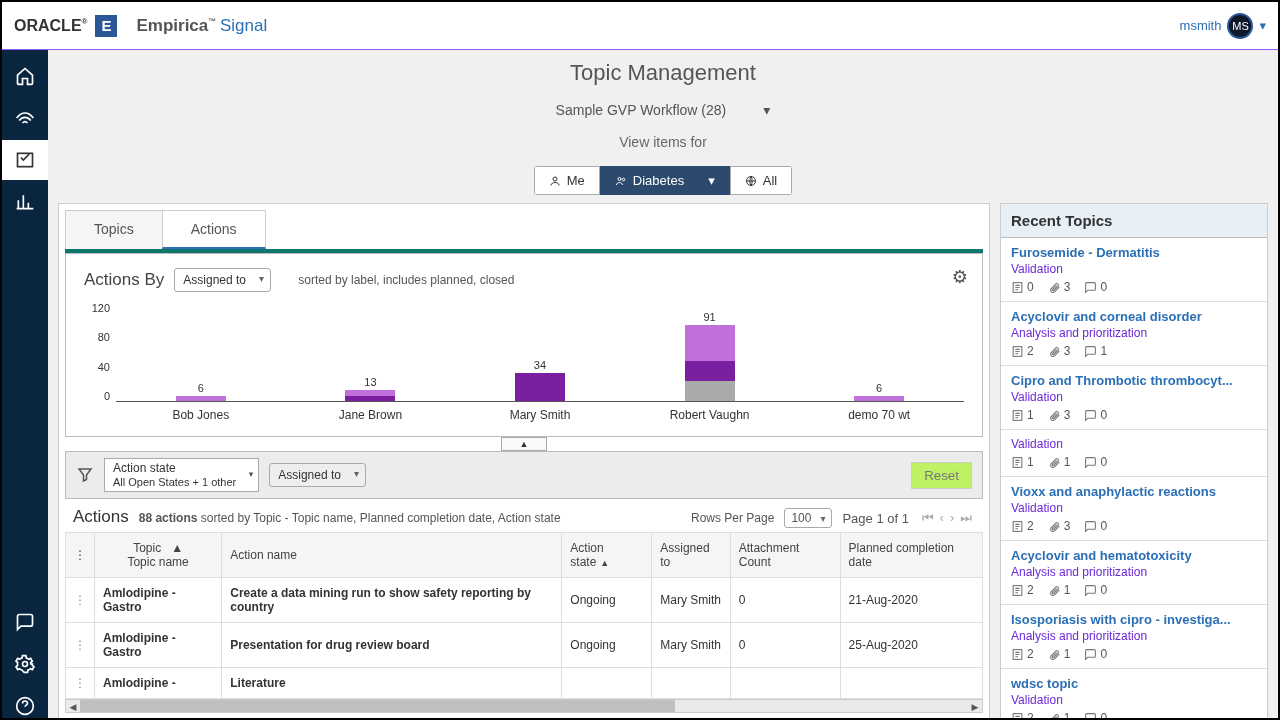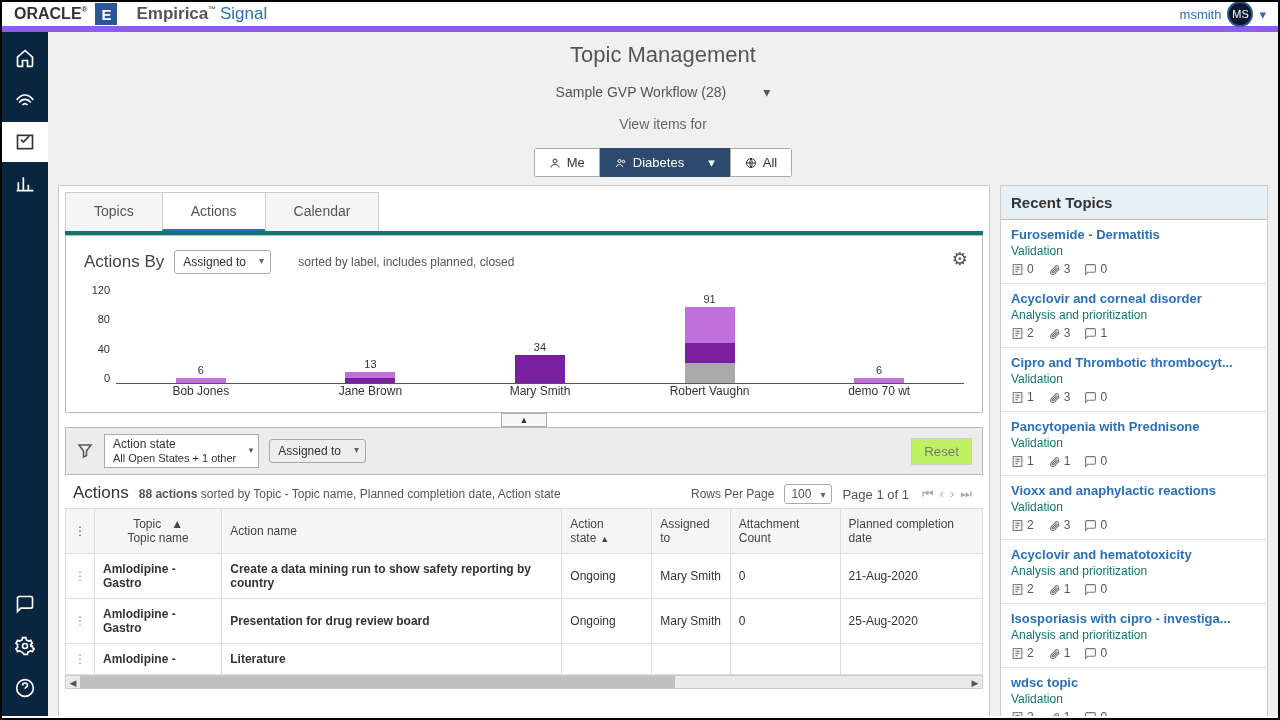--- a/index.html
+++ b/index.html
@@ -1,17 +1,17 @@
 <!DOCTYPE html>
 <html><head>
 <meta charset="utf-8">
 <style>
 * { box-sizing: border-box; margin: 0; padding: 0; }
 body { font-family: Arial, Helvetica, sans-serif; font-size: 13px; color: #333; background: #fff; width: 1280px; height: 720px; overflow: hidden; border: 2px solid #000; }
-.topbar { height: 30px; border-bottom: 6px solid #8b5cf6; display: flex; align-items: center; padding: 0 12px; justify-content: space-between; }
+.topbar { height: 48px; border-bottom: 1px solid #8b5cf6; display: flex; align-items: center; padding: 0 12px; justify-content: space-between; }
 .brand { display: flex; align-items: center; gap: 8px; }
 .oracle-logo { font-weight: 900; font-size: 16px; color:#333;}
 .reg { font-size: 8px; vertical-align: top;}
 .e-icon { background:#2b5797; color:#fff; width:22px; height:22px; display:inline-flex;align-items:center;justify-content:center;font-weight:bold;font-size:15px;}
 .empirica { font-weight:600; color:#555; font-size:17px;padding-left:11px;}
 .empirica sup { font-size:8px;}
 .signal { color:#2b6fb5; font-size:17px;}
 .user-area { display:flex;align-items:center;gap:6px;color:#2b6fb5;}
 .user-badge { width:26px;height:26px;border-radius:50%;border:2px solid #2b5797;background:#0f172a;color:#fff;display:flex;align-items:center;justify-content:center;font-weight:normal;font-size:11px;}
 .layout { display:flex; height: calc(720px - 36px);}
@@ -43,21 +43,21 @@
 .gear { position:absolute;top:12px;right:14px;font-size:18px;color:#555;cursor:pointer;}
 .chart-area { display:flex;gap:6px;margin-top:10px;}
 .yaxis { display:flex;flex-direction:column;justify-content:space-between;height:100px;font-size:11px;text-align:right;width:26px;}
 .bars-row { flex:1;display:flex;align-items:flex-end;height:100px;border-bottom:1px solid #555;justify-content:space-around;position:relative;}
 .bar-col { display:flex;flex-direction:column;align-items:center;width:120px;}
 .bar-val { font-size:11px;color:#333;margin-bottom:2px;}
 .bar { width:50px;background:#a040c0;display:flex;flex-direction:column;justify-content:flex-end;}
 .bar .seg1 { background:#c070da;}
 .bar .seg2 { background:#7a1fa0;}
 .bar .seg3 { background:#aaa;}
-.xlabels { display:flex;justify-content:space-around;margin-left:32px;}
+.xlabels { display:flex;justify-content:space-around;margin-left:32px;margin-top:6px;}
 .xlabels span { font-size:12px; width:120px;text-align:center;}
 .expand-handle { text-align:center;margin-top:-2px;}
 .expand-handle span { display:inline-block;border:1px solid #aaa;padding:0 18px;font-size:9px;line-height:12px;background:#f9f9f9;}
 .filterbar { border:1px solid #bbb;background:#ececec;padding:6px 10px;display:flex;align-items:center;gap:10px;}
 .filter-chip { background:#fff;border:1px solid #aaa;padding:2px 22px 2px 8px;position:relative;font-size:11px;line-height:14px;}
 .filter-chip .l1 { font-size:12px;}
 .filter-chip::after { content:"▾";position:absolute;right:5px;top:8px;font-size:9px;color:#555;}
 .reset-btn { margin-left:auto;background:#bef264;border:1px solid #ccc;padding:5px 12px;color:#777;}
 .actions-hdr-row { display:flex;align-items:baseline;gap:10px;padding:8px 8px 4px;}
 .actions-title { font-size:17px;}
@@ -75,21 +75,21 @@
 .tbl-scroll { max-height:200px;overflow:auto;}
 .hscroll { height:14px;background:#eaeaea;border:1px solid #ccc;position:relative;}
 .hscroll .thumb { position:absolute;left:14px;top:0;height:100%;width:65%;background:#c0c0c0;}
 .hscroll .ar { position:absolute;top:0;width:14px;text-align:center;font-size:9px;line-height:14px;color:#555;}
 .hscroll .ar.l { left:0;}
 .hscroll .ar.r { right:0;}
 .rt-hdr { background:#e8f0f7;border-bottom:1px solid #bbb;padding:8px 10px;font-weight:bold;font-size:15px;}
 .rt-list { overflow-y:scroll;height:620px;}
 .rt-item { border-bottom:1px solid #ddd;padding:7px 10px;}
 .rt-name { color:#2b6fb5;font-weight:bold;font-size:13px;margin-bottom:2px;white-space:nowrap;overflow:hidden;text-overflow:ellipsis;}
-.rt-status { color:#0f766e;font-size:12px;margin-bottom:4px;}
+.rt-status { color:#6d28d9;font-size:12px;margin-bottom:4px;}
 .rt-counts { display:flex;gap:14px;font-size:12px;color:#555;}
 .rt-counts span { display:flex;align-items:center;gap:3px;}
 svg { display:block;}
 .num-right { text-align:right;}
 </style>
 </head>
 <body>
 
 <div class="topbar">
   <div class="brand">
@@ -176,21 +176,20 @@
             <span>All</span>
           </div>
       </div>
     </div>
 
     <div class="content-row">
       <div class="panel left-panel">
         <div class="tabs">
           <div class="tab">Topics</div>
           <div class="tab active">Actions</div>
-          <div class="tab">Calendar</div>
         </div>
 
         <div class="chartbox">
           <span class="gear">⚙</span>
           <div class="chart-title-row">
             <span class="chart-title">Actions By</span>
             <span class="dd">Assigned to</span>
             &nbsp;&nbsp;
             <span class="sort-note">sorted by label, includes planned, closed</span>
           </div>
@@ -370,21 +369,20 @@
                   </svg>1</span>
                 <span><svg width="13" height="13" viewBox="0 0 24 24" fill="none" stroke="#777" stroke-width="2">
                     <path d="M21 11l-9 9a4 4 0 01-6-6l9-9a3 3 0 014 4l-9 9a1.5 1.5 0 01-2-2l8-8"></path>
                   </svg>3</span>
                 <span><svg width="13" height="13" viewBox="0 0 24 24" fill="none" stroke="#777" stroke-width="2">
                     <path d="M21 15a2 2 0 01-2 2H7l-4 4V5a2 2 0 012-2h14a2 2 0 012 2z"></path>
                   </svg>0</span>
   </div>
             </div>
             <div class="rt-item">
-              <div class="rt-name">Pancytopenia with Prednisone</div>
   <div class="rt-status">Validation</div>
   <div class="rt-counts">
     <span><svg width="13" height="13" viewBox="0 0 24 24" fill="none" stroke="#777" stroke-width="2">
                     <rect x="4" y="3" width="16" height="18"></rect>
                     <path d="M8 8h8M8 12h8M8 16h5"></path>
                   </svg>1</span>
                 <span><svg width="13" height="13" viewBox="0 0 24 24" fill="none" stroke="#777" stroke-width="2">
                     <path d="M21 11l-9 9a4 4 0 01-6-6l9-9a3 3 0 014 4l-9 9a1.5 1.5 0 01-2-2l8-8"></path>
                   </svg>1</span>
                 <span><svg width="13" height="13" viewBox="0 0 24 24" fill="none" stroke="#777" stroke-width="2">

